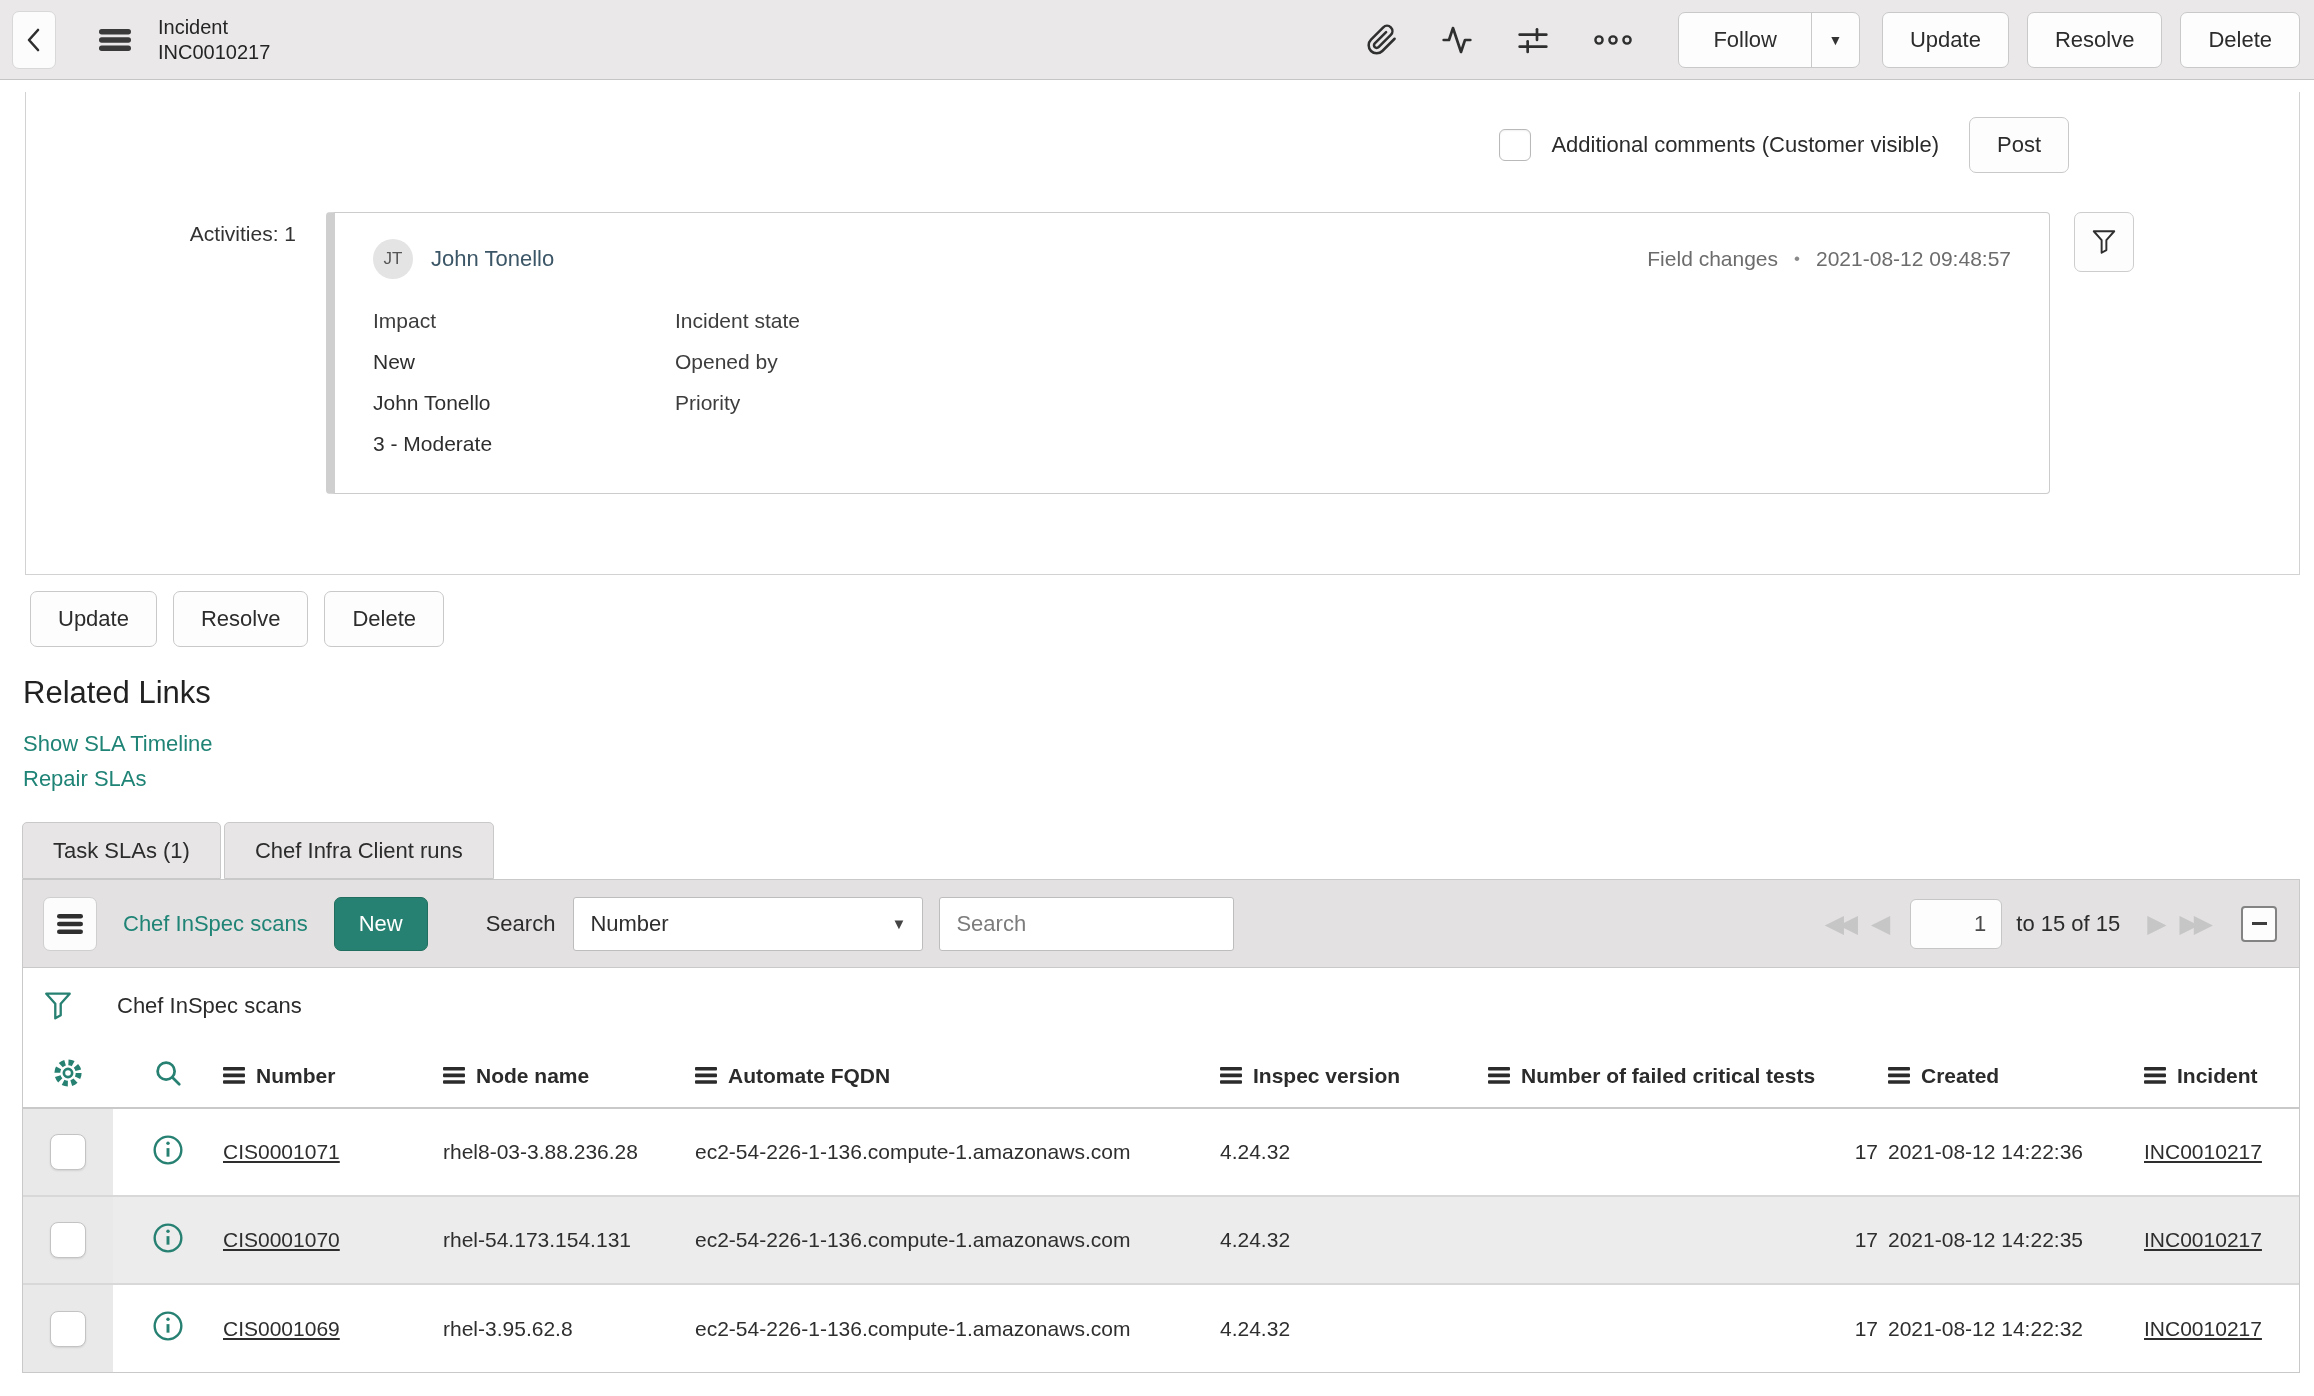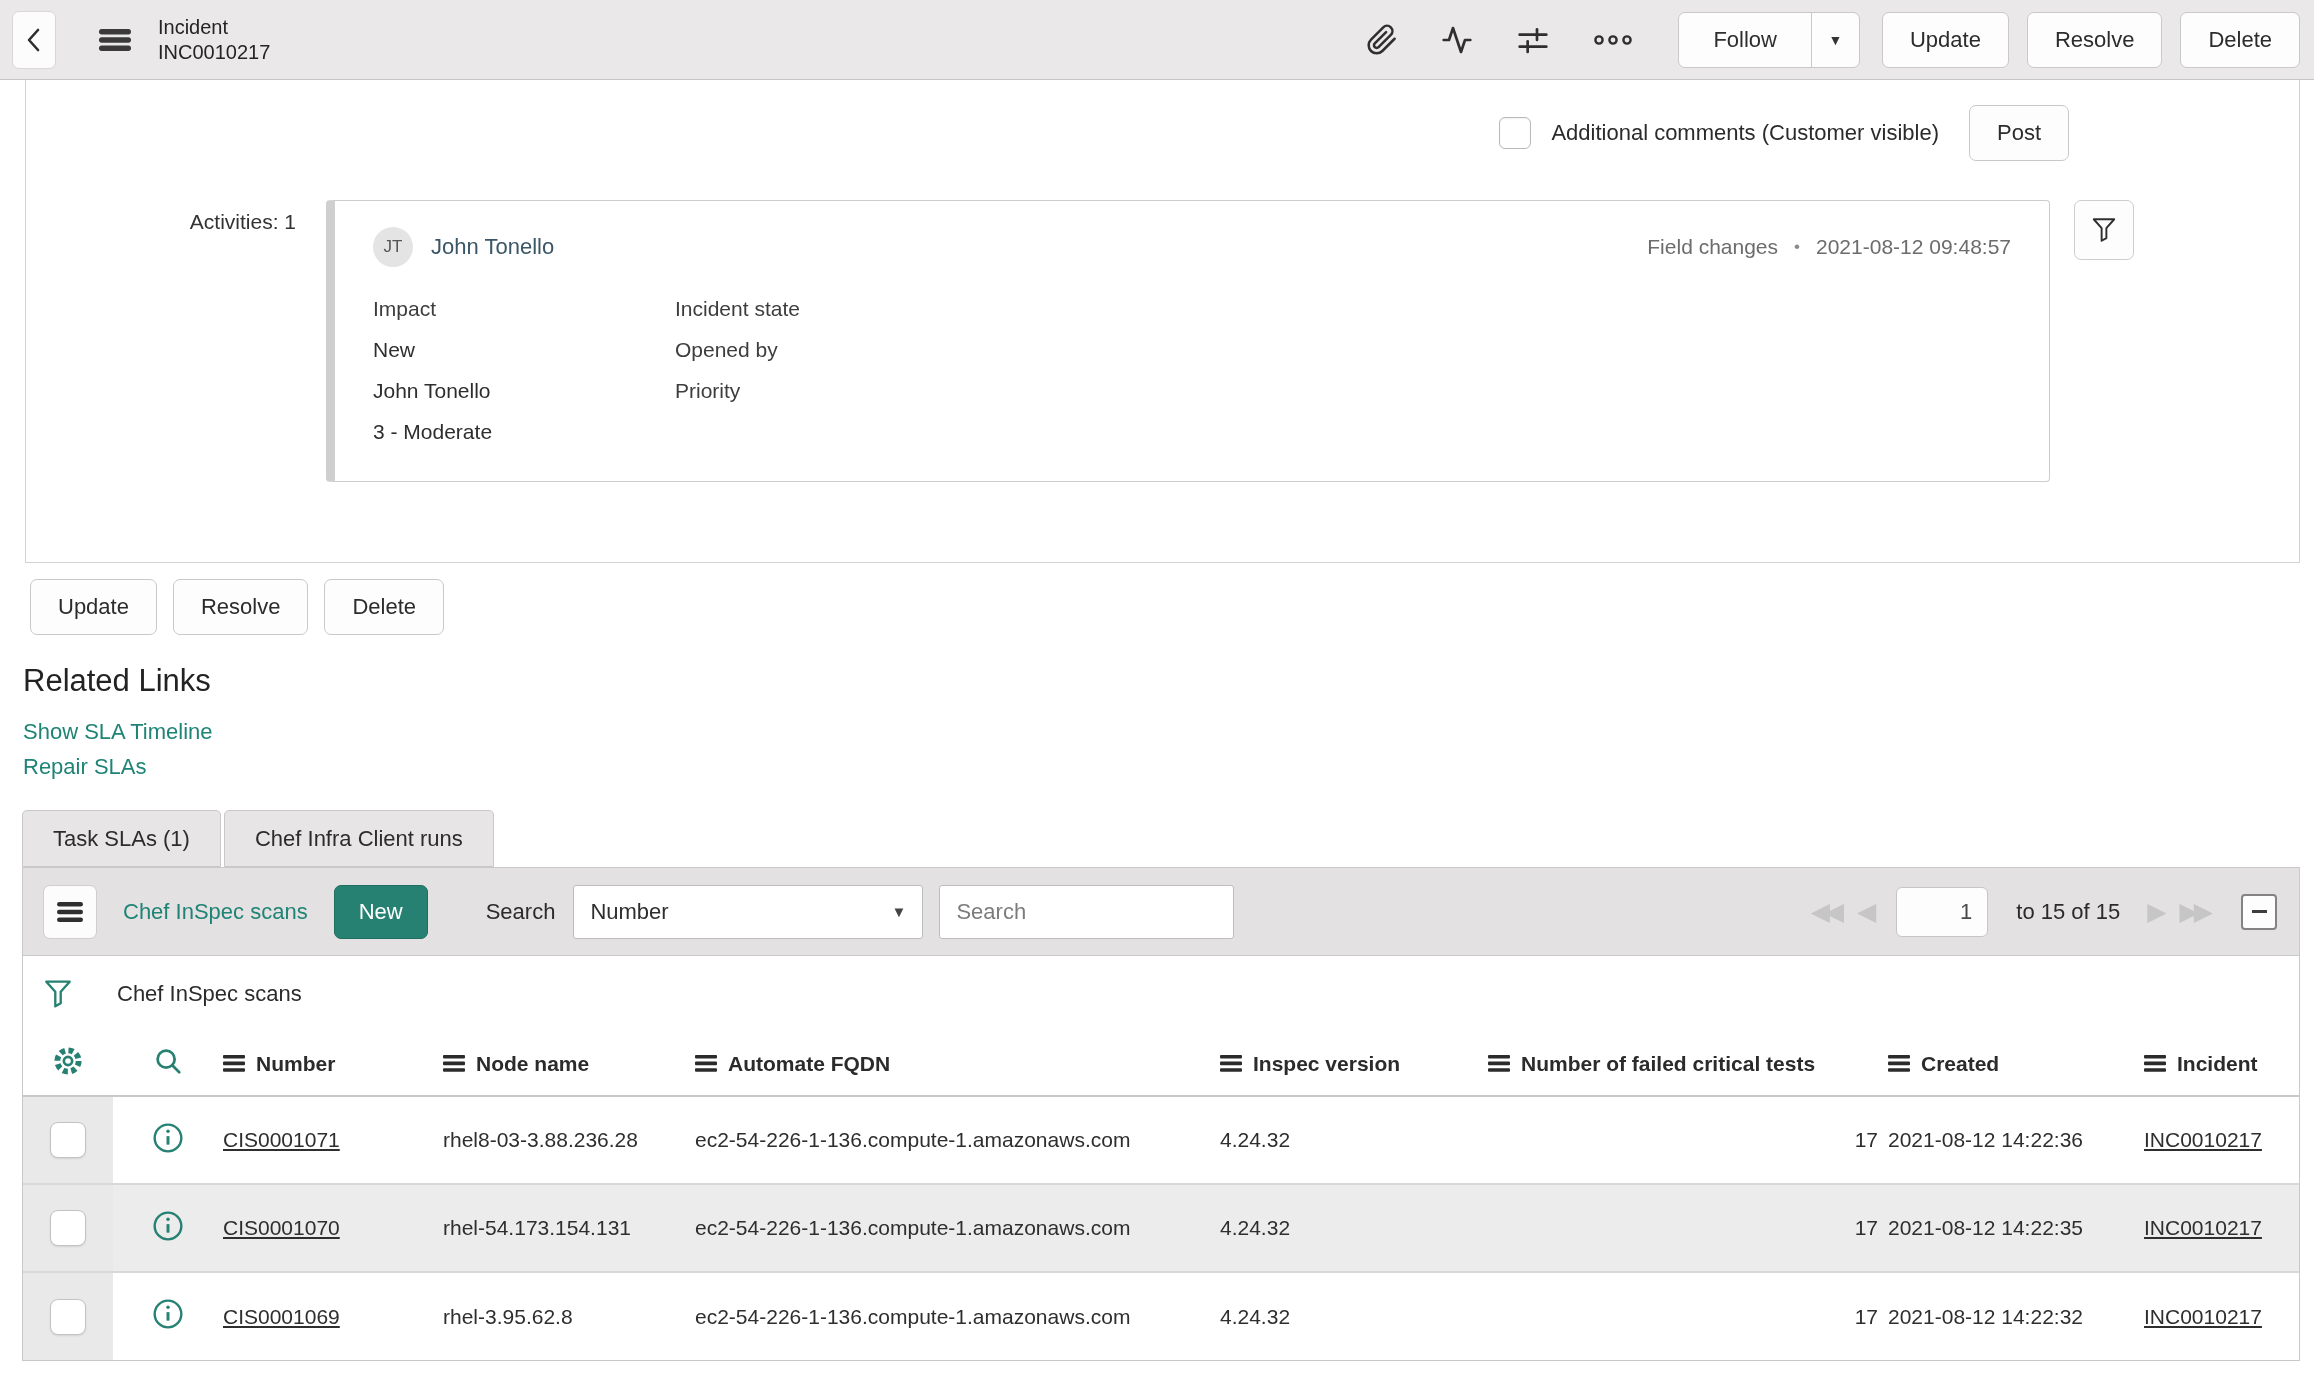--- a/index.html
+++ b/index.html
@@ -39,21 +39,21 @@
   .split-caret { width: 48px; border-left: 1px solid #c9c9c9; display: flex; align-items: center; justify-content: center; font-size: 14px; color: #333; }
   .hdr-btn, .form-btn, .post-btn {
     height: 56px; padding: 0 27px;
     background: #fdfdfd; border: 1px solid #c9c9c9; border-radius: 7px;
     font-size: 22px; color: #2c2c2c;
   }
   .hdr-btn { margin-left: 18px; }
 
   
   .form-panel {
-    margin: 0 14px 0 25px;
+    margin: 12px 14px 0 25px;
     border-left: 1px solid #d2d2d2;
     border-right: 1px solid #d2d2d2;
     border-bottom: 1px solid #d2d2d2;
     padding: 22px 0 80px 0;
   }
   .comment-row {
     display: flex; justify-content: flex-end; align-items: center;
     padding-right: 230px; gap: 20px; height: 62px;
   }
   .checkbox {
@@ -150,21 +150,21 @@
   }
   .search-input::placeholder { color: #7c7c7c; }
   .tb-spacer { flex: 1; }
   .pag { display: flex; align-items: center; }
   .pag-arrow { color: #c6c6c6; font-size: 25px; letter-spacing: -5px; cursor: pointer; padding: 0 9px; user-select: none; }
   .page-input {
     width: 92px; height: 50px; margin: 0 14px 0 16px;
     background: #fdfdfd; border: 1px solid #c6c6c6; border-radius: 6px;
     text-align: right; padding-right: 15px; font-size: 22px; color: #4a4a4a; font-family: inherit;
   }
-  .pag-text { font-size: 22px; color: #2b2b2b; margin-right: 18px; white-space: nowrap; margin-left: 14px; }
+  .pag-text { font-size: 22px; color: #2b2b2b; margin-right: 18px; white-space: nowrap; }
   .collapse-btn {
     width: 36px; height: 36px; margin-left: 24px;
     background: #fdfdfd; border: 2px solid #838383; border-radius: 4px;
     display: flex; align-items: center; justify-content: center;
   }
   .collapse-btn .dash { width: 15px; height: 3px; background: #3d3d3d; }
 
   .filter-row { height: 76px; display: flex; align-items: center; padding: 0 20px; background: #fff; }
   .filter-row .crumb { margin-left: 44px; font-size: 22px; color: #2b2b2b; }
 

